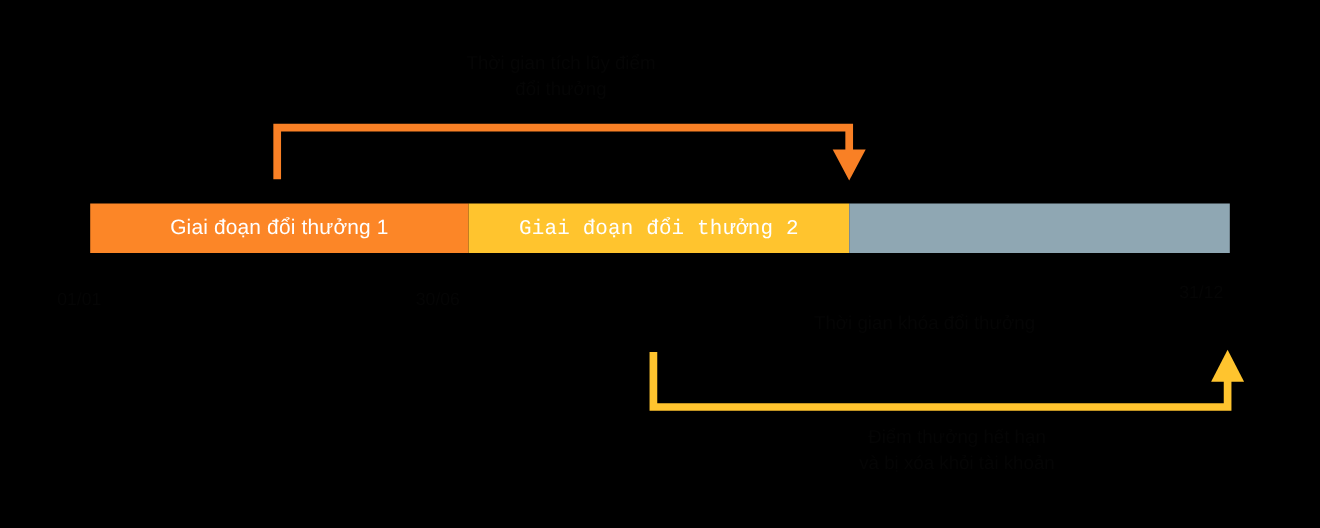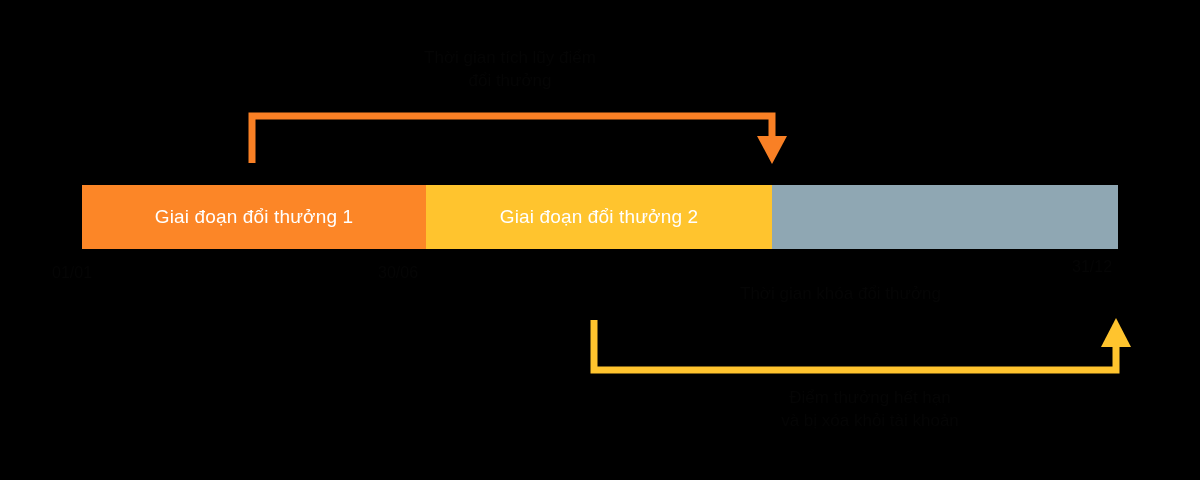--- a/index.html
+++ b/index.html
@@ -17,38 +17,38 @@
     background: #000000;
     overflow: hidden;
   }
 
   
   .bar {
     position: absolute;
     left: 82px;
     top: 185px;
     width: 1036px;
-    height: 64px;
+    height: 45px;
     display: flex;
     align-items: stretch;
   }
   .seg {
     display: flex;
     align-items: center;
     justify-content: center;
     box-sizing: border-box;
   }
   .seg-label {
     color: #ffffff;
     font-size: 19px;
     letter-spacing: .15px;
     white-space: nowrap;
   }
   .seg-1 { width: 344px; background: #fc8627; }
-  .seg-2 { width: 346px; background: #ffc42e; }
+  .seg-2 { width: 346px; background: #ffc42e; font-family: Liberation Mono, monospace; }
   .seg-3 { width: 346px; background: #8fa7b3; }
 
   
   .overlay {
     position: absolute;
     left: 0; top: 0;
     width: 1200px;
     height: 480px;
     pointer-events: none;
   }

